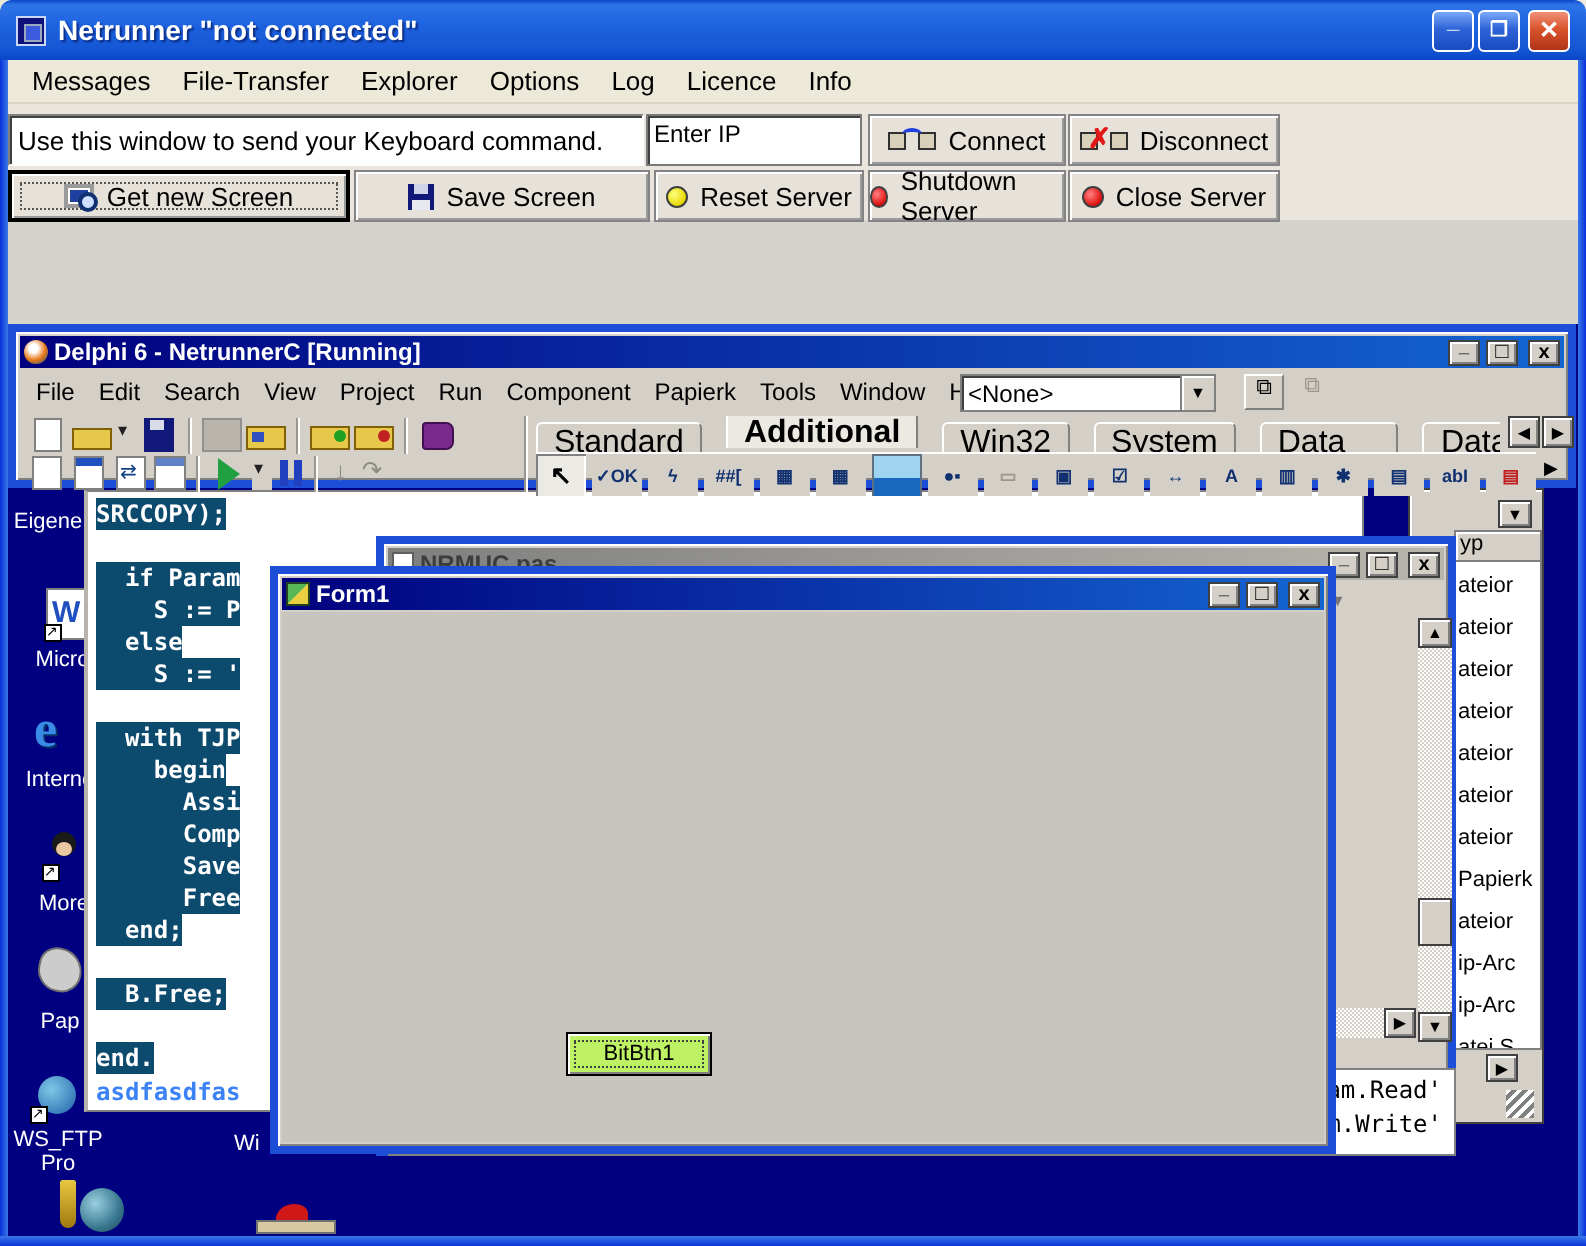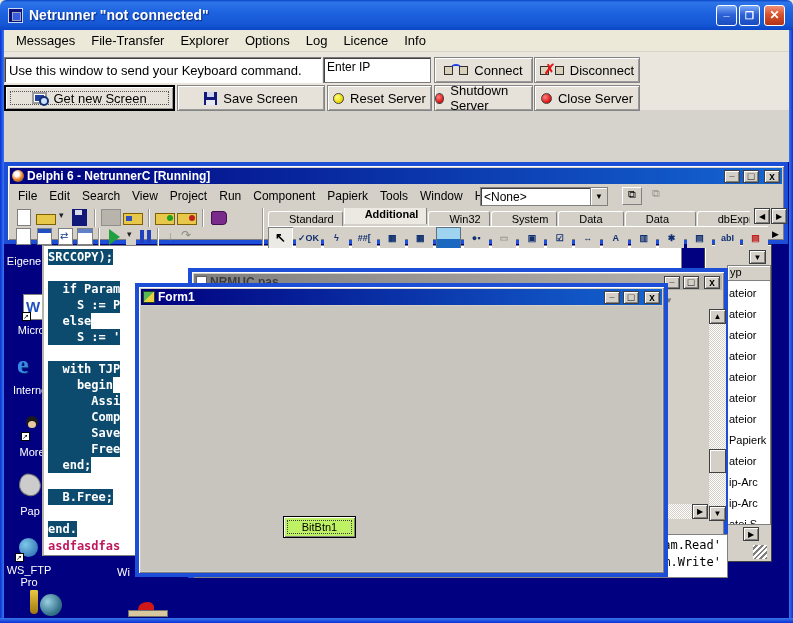--- a/index.html
+++ b/index.html
@@ -65,22 +65,22 @@
     font-size:9px;font-weight:bold;color:#000;display:flex;align-items:center;justify-content:center;}
   .cwin-btn.min::after{content:"_";margin-top:-6px;}
   .cwin-btn.max::after{content:"□";font-size:11px;}
   .cwin-btn.close::after{content:"x";font-size:10px;}
 
   
   .delphi-menu-item{padding:1px 6px;font-size:12px;color:#000;}
   .combo{background:#fff;border:1px solid #808080;box-shadow:inset 1px 1px 0 #404040;font-size:12px;display:flex;align-items:center;}
   .combo .val{flex:1;padding-left:3px;}
   .combo .dd{width:17px;height:100%;background:#D4D0C8;border-left:1px solid #808080;box-shadow:inset 1px 1px 0 #fff;display:flex;align-items:center;justify-content:center;font-size:8px;}
-  .tab{font-size:11px;padding:1px 8px 0 20px;background:#D4D0C8;border:1px solid #808080;border-bottom:none;border-top-color:#fff;border-left-color:#fff;
-    border-radius:3px 3px 0 0;height:15px;margin-right:1px;color:#000;}
+  .tab{font-size:16px;padding:1px 8px 0 8px;background:#D4D0C8;border:1px solid #808080;border-bottom:none;border-top-color:#fff;border-left-color:#fff;
+    border-radius:3px 3px 0 0;height:15px;margin-right:12px;color:#000;}
   .tab.sel{background:#ECE9E2;height:18px;font-weight:bold;position:relative;top:-2px;}
   .pal-icon{width:25px;height:22px;background:#D4D0C8;display:flex;align-items:center;justify-content:center;
     font-size:9px;color:#103070;font-weight:bold;overflow:hidden;}
   .pal-icon.pal-sel{background:#ECEAE4;box-shadow:inset 1px 1px 0 #808080, inset -1px -1px 0 #fff;font-size:13px;color:#000;}
   .pal-icon.pal-img{background:linear-gradient(180deg,#9fd4f0 55%,#1a68c0 55%);border:1px solid #607080;}
   .pal-icon.pal-dim{color:#9a968e;}
   .pal-icon.pal-color{color:#c02020;}
   .tb-icon{width:20px;height:17px;position:relative;background:#D4D0C8;}
   .tb-new{background:#fff;border:1px solid #808080;width:14px;margin:0 3px;}
   .tb-open{background:#E8C84A;border:1px solid #806000;height:11px;margin-top:3px;}
@@ -108,21 +108,21 @@
   .tb-trace::after{content:"↓";position:absolute;left:3px;top:0;color:#8a8a82;font-size:13px;}
   .tb-step::after{content:"↷";position:absolute;left:1px;top:0;color:#8a8a82;font-size:12px;}
   .tbar-sep{width:2px;height:18px;border-left:1px solid #9a968e;border-right:1px solid #fff;margin:0 3px;}
   .scroll-btn{background:#D4D0C8;border:1px solid #404040;box-shadow:inset 1px 1px 0 #fff, inset -1px -1px 0 #808080;
     display:flex;align-items:center;justify-content:center;font-size:8px;color:#000;}
   .arr-up::after{content:"▲";} .arr-dn::after{content:"▼";} .arr-l::after{content:"◀";} .arr-r::after{content:"▶";}
   .scroll-track{background:repeating-conic-gradient(#fff 0% 25%, #d4d0c8 0% 50%) 0 0/2px 2px;}
 
   
   .code-line{font-family:"DejaVu Sans Mono",monospace;font-weight:bold;font-size:12px;line-height:16px;
-    min-height:16px;white-space:pre;width:fit-content;color:#be185d;}
+    min-height:16px;white-space:pre;width:fit-content;color:#3b82f6;}
   .code-line.hl{background:#0c4a6e;color:#fff;}
   .tail-line{font-family:"DejaVu Sans Mono",monospace;font-size:12px;line-height:17px;color:#000;text-align:right;padding-right:6px;}
 
   
   .dt-label{color:#fff;font-size:11px;text-align:center;}
   .exp-row{font-size:11px;line-height:21px;color:#000;white-space:nowrap;overflow:hidden;padding-left:1px;}
   .grip{background:repeating-linear-gradient(135deg,#fff 0 2px,#808080 2px 4px);}
 </style>
 </head>
 <body>

